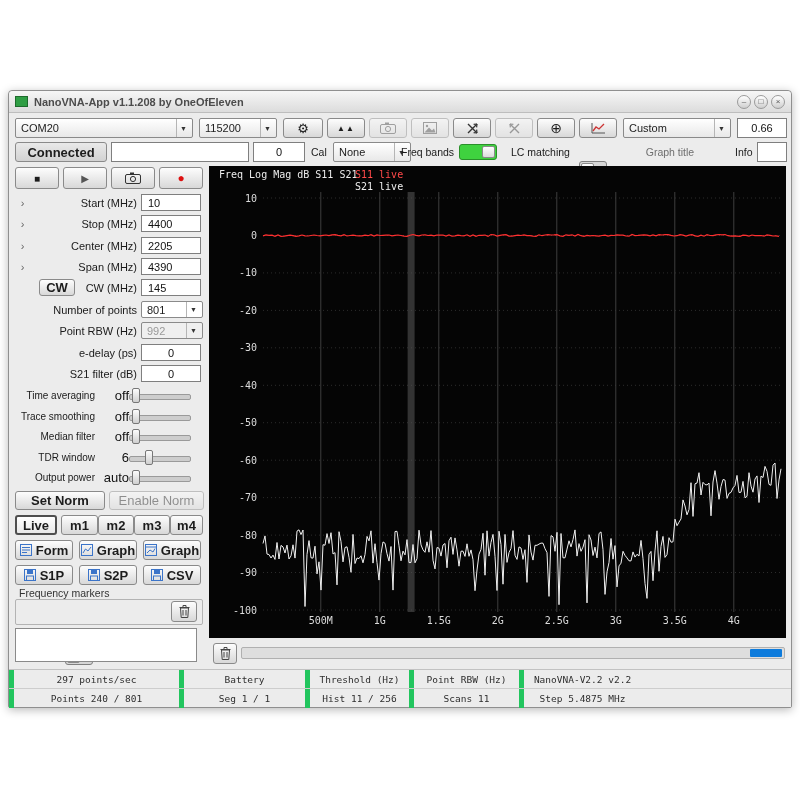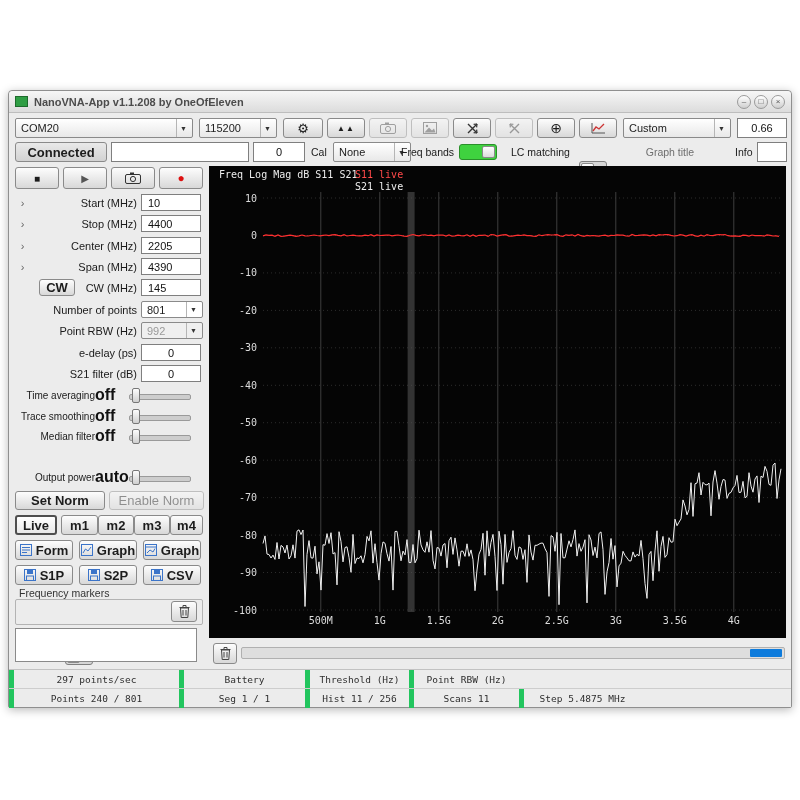--- a/index.html
+++ b/index.html
@@ -37,21 +37,21 @@
   .tog{border-radius:3px;position:relative;border:1px solid #7f7f7f}
   .tog.on{background:#3fd23f;border-color:#2a8f2a}
   .tog.off{background:#d6d6d6}
   .tog .knob{position:absolute;top:1px;width:13px;height:calc(100% - 2px);border-radius:2px;
     background:linear-gradient(#ffffff,#dcdcdc);border:1px solid #8a8a8a}
   .tog.on .knob{right:1px}
   .tog.off .knob{left:1px}
   
   .srow{left:0;width:200px;height:16px;display:flex;align-items:center}
   .slabel{width:86px;text-align:right;font-size:10px;color:#1a1a1a}
-  .sval{width:34px;text-align:left;font-weight:bold;font-size:16px;color:#111}
+  .sval{width:34px;text-align:right;font-weight:normal;font-size:13px;color:#111}
   .hslider{position:relative;width:66px;height:15px}
   .hslider::before{content:"";position:absolute;left:0;right:4px;top:6px;height:4px;
     background:#cdcdcd;border:1px solid #9a9a9a;border-radius:2px}
   .hslider .knob{position:absolute;top:0;width:8px;height:15px;border-radius:2px;
     background:linear-gradient(#fcfcfc,#cfcfcf);border:1px solid #777}
   .groupbox{border:1px solid #b3b3b3;border-radius:2px}
   .listbox{background:#ffffff;border:1px solid #8a8a8a}
   
   .chart{left:200px;top:75px;width:577px;height:472px;background:#050505;
     font-family:"DejaVu Sans Mono",monospace}
@@ -263,20 +263,27 @@
     <span class="sval">off</span>
     <span class="hslider">
         <span class="knob" style="left: 3px;"></span>
       </span>
   </div>
   <div class="b srow" style="top:337px">
     <span class="slabel">Median filter</span>
     <span class="sval">off</span>
     <span class="hslider">
         <span class="knob" style="left: 3px;"></span>
+      </span>
+  </div>
+  <div class="b srow" style="top:358px">
+    <span class="slabel">TDR window</span>
+    <span class="sval">6</span>
+    <span class="hslider">
+        <span class="knob" style="left: 16px;"></span>
       </span>
   </div>
   <div class="b srow" style="top:378px">
     <span class="slabel">Output power</span>
     <span class="sval">auto</span>
     <span class="hslider">
         <span class="knob" style="left: 3px;"></span>
       </span>
   </div>
 
@@ -446,20 +453,21 @@
   <div class="b scrollbar">
     <span class="sb-handle"></span>
   </div>
 
   <div class="b statusbar">
     <div class="srow2">
       <div class="scell">297 points/sec</div>
       <div class="scell">Battery</div>
       <div class="scell">Threshold (Hz)</div>
       <div class="scell">Point RBW (Hz)</div>
+      <div class="scell">NanoVNA-V2.2 v2.2</div>
     </div>
     <div class="srow2">
       <div class="scell">Points  240 /  801</div>
       <div class="scell">Seg 1 / 1</div>
       <div class="scell">Hist 11 / 256</div>
       <div class="scell">Scans 11</div>
       <div class="scell">Step 5.4875 MHz</div>
     </div>
   </div>
 

